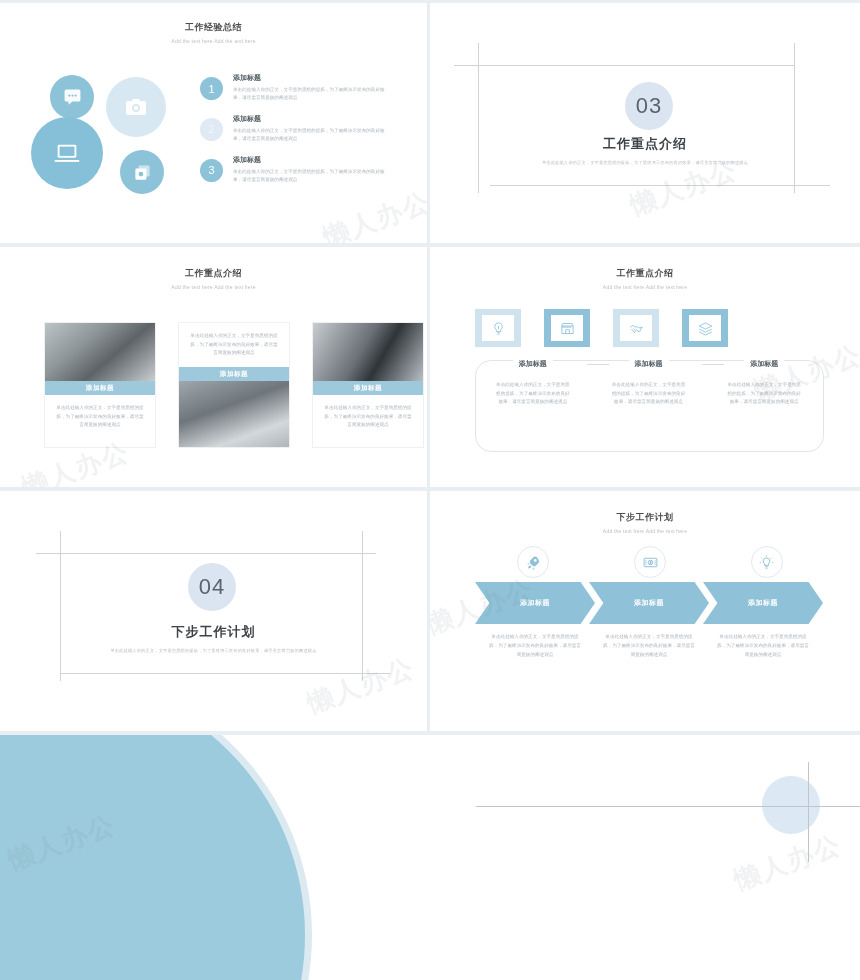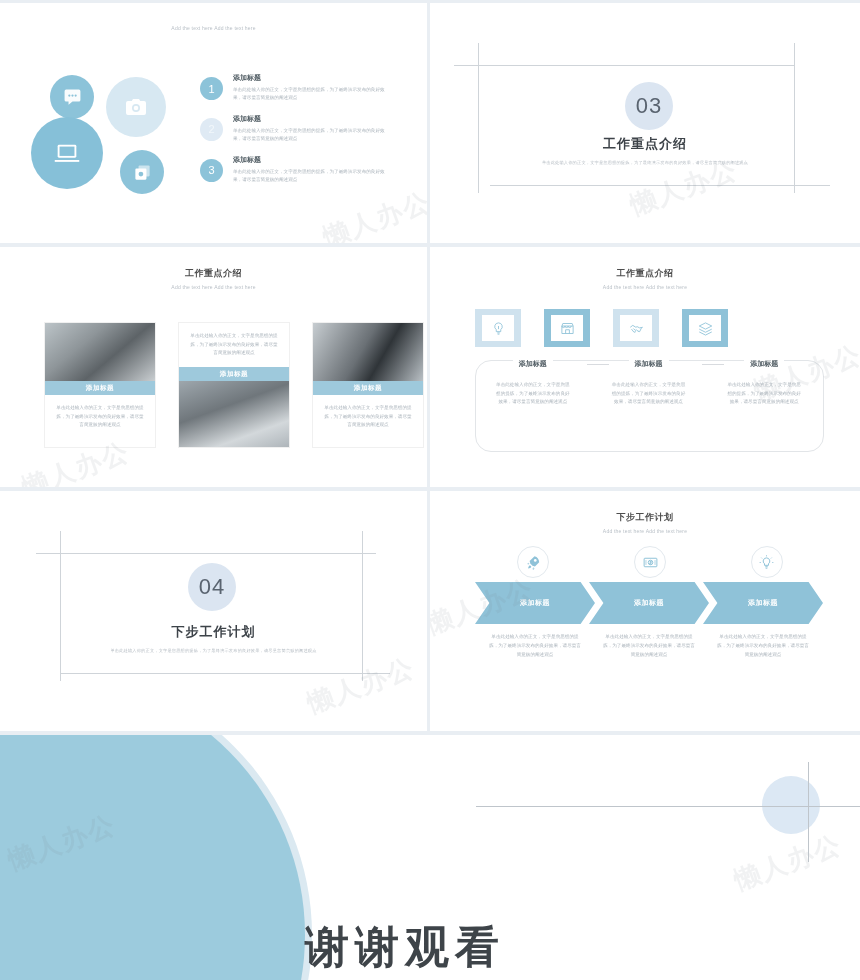--- a/index.html
+++ b/index.html
@@ -104,20 +104,21 @@
   .wm{position:absolute;color:rgba(120,130,140,.10);font-size:26px;font-weight:bold;
       transform:rotate(-20deg);pointer-events:none;user-select:none;letter-spacing:2px;}
 </style>
 </head>
 <body>
 
 <div class="page">
 
   <div class="slide s1">
     <div class="hd" style="top:18px">
+      <div class="t">工作经验总结</div>
       <div class="sub">Add the text here Add the text here</div>
     </div>
 
     <div class="bubbles">
       <div class="circ c-chat">
         <svg viewBox="0 0 24 24" fill="#fff">
             <path d="M20 2H4a2 2 0 0 0-2 2v11a2 2 0 0 0 2 2h3v4l5-4h8a2 2 0 0 0 2-2V4a2 2 0 0 0-2-2z" opacity=".95"></path>
             <circle cx="8" cy="9.5" r="1.4" fill="#8cc3d9"></circle>
             <circle cx="12" cy="9.5" r="1.4" fill="#8cc3d9"></circle>
             <circle cx="16" cy="9.5" r="1.4" fill="#8cc3d9"></circle>
@@ -344,21 +345,20 @@
         <div>单击此处输入你的正文，文字是您思想的提炼，为了最终演示发布的良好效果，请尽量言简意赅的阐述观点</div>
         <div>单击此处输入你的正文，文字是您思想的提炼，为了最终演示发布的良好效果，请尽量言简意赅的阐述观点</div>
       </div>
     </div>
     <div class="wm" style="left:-6px;top:98px">懒人办公</div>
   </div>
 
   <div class="slide s7">
     <div class="bigcircle halo"></div>
     <div class="bigcircle"></div>
-    <div class="thanks">谢谢观看</div>
     <div class="wm" style="left:6px;top:90px">懒人办公</div>
     <div class="wm" style="right:16px;top:110px">懒人办公</div>
   </div>
 
   <div class="smallcircle"></div>
   <div class="cross-v"></div>
   <div class="cross-h"></div>
 
 </div>
 

